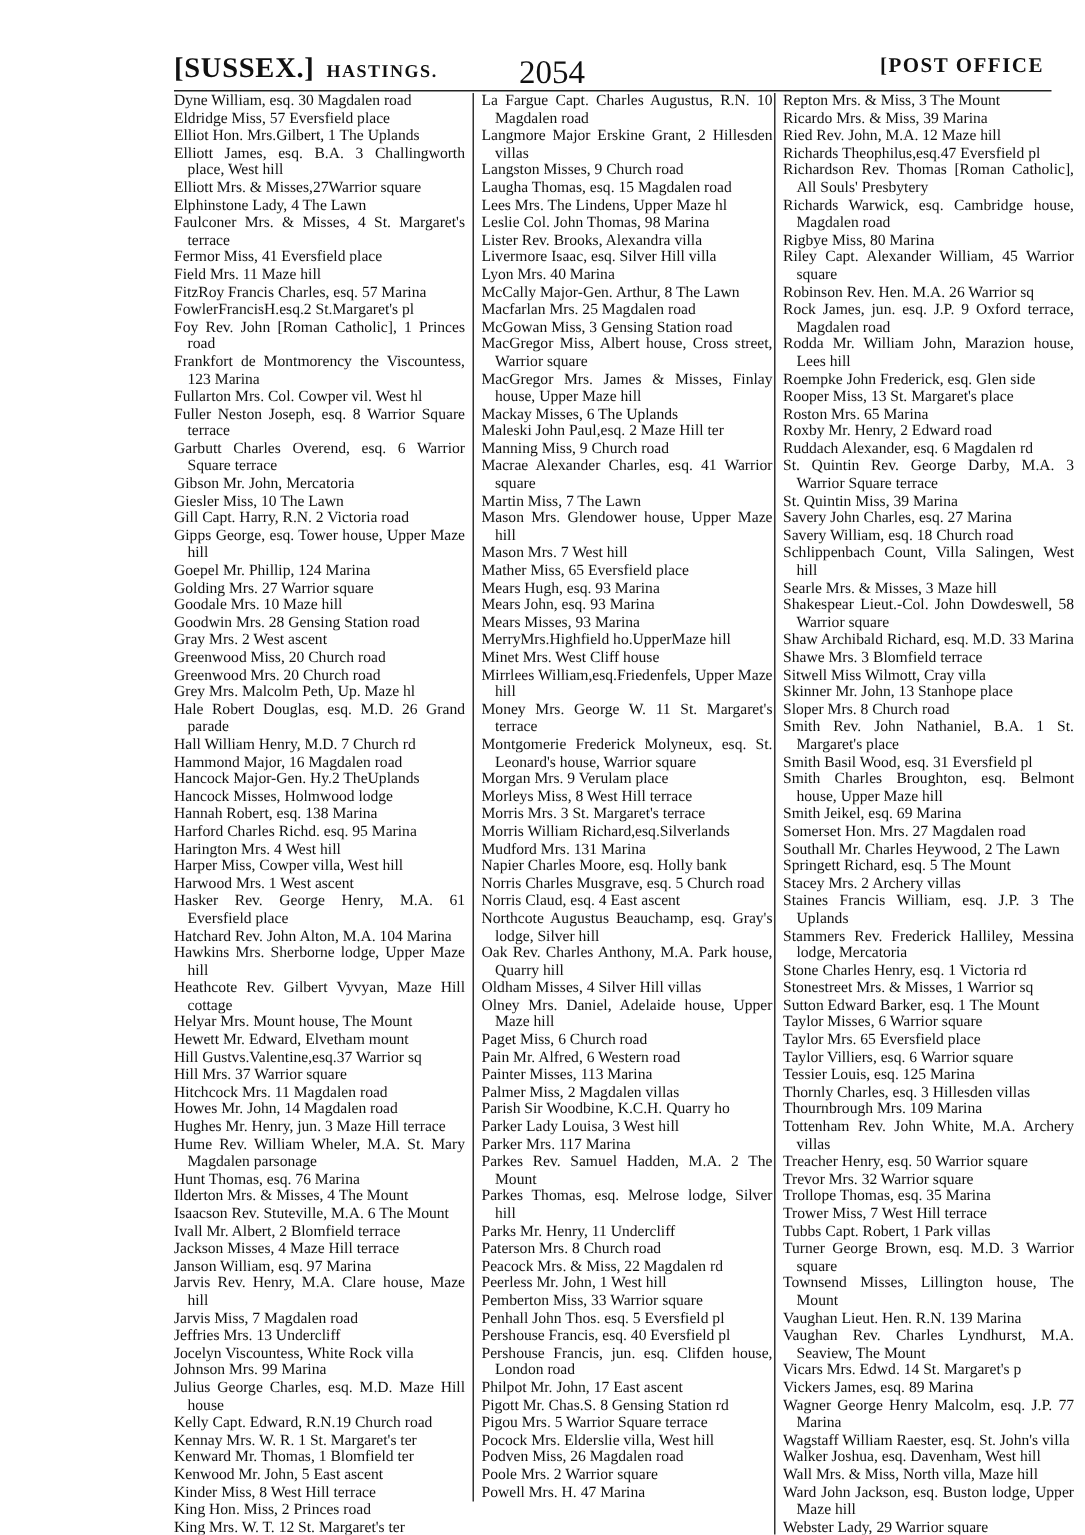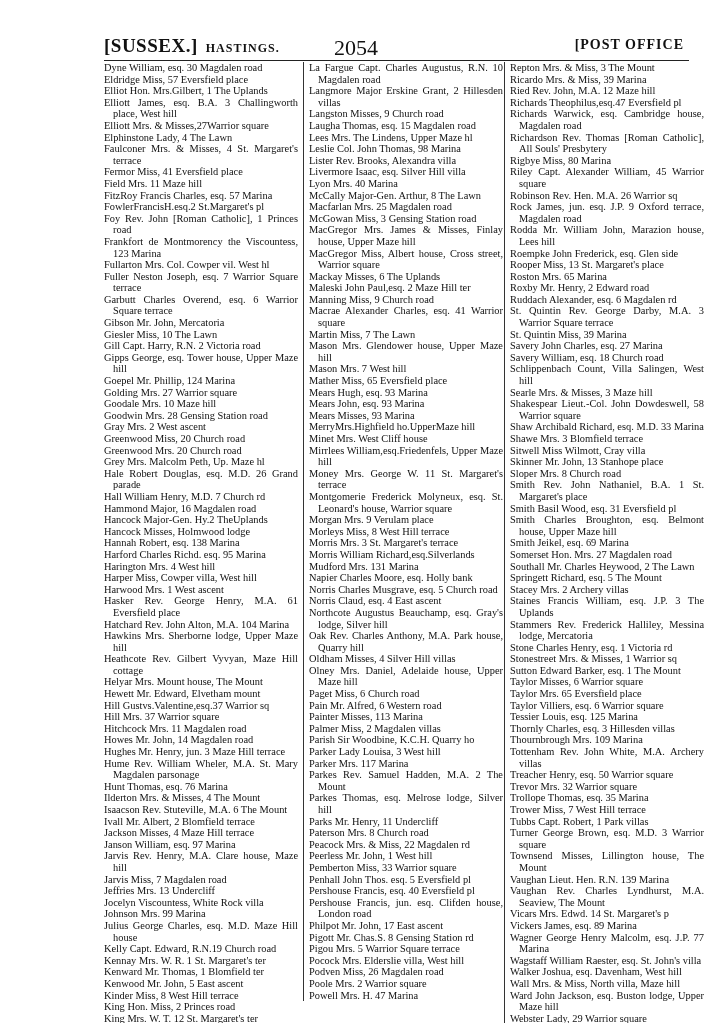--- a/index.html
+++ b/index.html
@@ -1,18 +1,18 @@
 <!DOCTYPE html>
 <html><head>
 <meta charset="utf-8">
 <style>
   html, body { margin:0; padding:0; background:#ffffff; }
   body { width:723px; height:1023px; position:relative; overflow:hidden;
          font-family:"Liberation Serif","DejaVu Serif",serif; color:#111; }
-  .page { position:absolute; left:4px; top:0; width:629px; height:1023px;padding-left:20px; }
+  .page { position:absolute; left:16px; top:0; width:629px; height:1023px;padding-left:20px; }
   .header { position:absolute; top:35px; left:100px; width:590px; height:26px; }
   .hdr-left { position:absolute; left:0; top:0; white-space:nowrap; }
   .hdr-county { font-size:19px; font-weight:bold; letter-spacing:0.5px; }
   .hdr-town { font-size:12px; font-weight:bold; letter-spacing:1px; margin-left:4px; font-variant:small-caps; }
   .hdr-page { position:absolute; left:230px; top:0; font-size:22px; }
   .hdr-right { position:absolute; right:10px; top:2px; font-size:14px; letter-spacing:1px; font-variant:small-caps; font-weight:bold; }
   .rule { position:absolute; top:60px; left:100px; width:585px; height:1px; background:#222; }
   .cols { position:absolute; top:62px; left:100px; width:590px; height:950px; }
   .col { position:absolute; top:0; width:194px; font-size:10.4px; line-height:11.6px; }
   .col1 { left:0; }
@@ -43,21 +43,21 @@
         <p class="entry">Elliott Mrs. &amp; Misses,27Warrior square</p>
         <p class="entry">Elphinstone Lady, 4 The Lawn</p>
         <p class="entry">Faulconer Mrs. &amp; Misses, 4 St. Margaret's terrace</p>
         <p class="entry">Fermor Miss, 41 Eversfield place</p>
         <p class="entry">Field Mrs. 11 Maze hill</p>
         <p class="entry">FitzRoy Francis Charles, esq. 57 Marina</p>
         <p class="entry">FowlerFrancisH.esq.2 St.Margaret's pl</p>
         <p class="entry">Foy Rev. John [Roman Catholic], 1 Princes road</p>
         <p class="entry">Frankfort de Montmorency the Viscountess, 123 Marina</p>
         <p class="entry">Fullarton Mrs. Col. Cowper vil. West hl</p>
-        <p class="entry">Fuller Neston Joseph, esq. 7 Warrior Square terrace</p>
+        <p class="entry">Fuller Neston Joseph, esq. 8 Warrior Square terrace</p>
         <p class="entry">Garbutt Charles Overend, esq. 6 Warrior Square terrace</p>
         <p class="entry">Gibson Mr. John, Mercatoria</p>
         <p class="entry">Giesler Miss, 10 The Lawn</p>
         <p class="entry">Gill Capt. Harry, R.N. 2 Victoria road</p>
         <p class="entry">Gipps George, esq. Tower house, Upper Maze hill</p>
         <p class="entry">Goepel Mr. Phillip, 124 Marina</p>
         <p class="entry">Golding Mrs. 27 Warrior square</p>
         <p class="entry">Goodale Mrs. 10 Maze hill</p>
         <p class="entry">Goodwin Mrs. 28 Gensing Station road</p>
         <p class="entry">Gray Mrs. 2 West ascent</p>
@@ -112,22 +112,22 @@
         <p class="entry">Langston Misses, 9 Church road</p>
         <p class="entry">Laugha Thomas, esq. 15 Magdalen road</p>
         <p class="entry">Lees Mrs. The Lindens, Upper Maze hl</p>
         <p class="entry">Leslie Col. John Thomas, 98 Marina</p>
         <p class="entry">Lister Rev. Brooks, Alexandra villa</p>
         <p class="entry">Livermore Isaac, esq. Silver Hill villa</p>
         <p class="entry">Lyon Mrs. 40 Marina</p>
         <p class="entry">McCally Major-Gen. Arthur, 8 The Lawn</p>
         <p class="entry">Macfarlan Mrs. 25 Magdalen road</p>
         <p class="entry">McGowan Miss, 3 Gensing Station road</p>
+        <p class="entry">MacGregor Miss, Albert house, Cross street, Warrior square</p>
         <p class="entry">MacGregor Mrs. James &amp; Misses, Finlay house, Upper Maze hill</p>
-        <p class="entry">MacGregor Miss, Albert house, Cross street, Warrior square</p>
         <p class="entry">Mackay Misses, 6 The Uplands</p>
         <p class="entry">Maleski John Paul,esq. 2 Maze Hill ter</p>
         <p class="entry">Manning Miss, 9 Church road</p>
         <p class="entry">Macrae Alexander Charles, esq. 41 Warrior square</p>
         <p class="entry">Martin Miss, 7 The Lawn</p>
         <p class="entry">Mason Mrs. Glendower house, Upper Maze hill</p>
         <p class="entry">Mason Mrs. 7 West hill</p>
         <p class="entry">Mather Miss, 65 Eversfield place</p>
         <p class="entry">Mears Hugh, esq. 93 Marina</p>
         <p class="entry">Mears John, esq. 93 Marina</p>
@@ -172,22 +172,22 @@
         <p class="entry">Pocock Mrs. Elderslie villa, West hill</p>
         <p class="entry">Podven Miss, 26 Magdalen road</p>
         <p class="entry">Poole Mrs. 2 Warrior square</p>
         <p class="entry">Powell Mrs. H. 47 Marina</p>
       </div>
     <div class="col col3">
         <p class="entry">Repton Mrs. &amp; Miss, 3 The Mount</p>
         <p class="entry">Ricardo Mrs. &amp; Miss, 39 Marina</p>
         <p class="entry">Ried Rev. John, M.A. 12 Maze hill</p>
         <p class="entry">Richards Theophilus,esq.47 Eversfield pl</p>
+        <p class="entry">Richardson Rev. Thomas [Roman Catholic], All Souls' Presbytery</p>
         <p class="entry">Richards Warwick, esq. Cambridge house, Magdalen road</p>
-        <p class="entry">Richardson Rev. Thomas [Roman Catholic], All Souls' Presbytery</p>
         <p class="entry">Rigbye Miss, 80 Marina</p>
         <p class="entry">Riley Capt. Alexander William, 45 Warrior square</p>
         <p class="entry">Robinson Rev. Hen. M.A. 26 Warrior sq</p>
         <p class="entry">Rock James, jun. esq. J.P. 9 Oxford terrace, Magdalen road</p>
         <p class="entry">Rodda Mr. William John, Marazion house, Lees hill</p>
         <p class="entry">Roempke John Frederick, esq. Glen side</p>
         <p class="entry">Rooper Miss, 13 St. Margaret's place</p>
         <p class="entry">Roston Mrs. 65 Marina</p>
         <p class="entry">Roxby Mr. Henry, 2 Edward road</p>
         <p class="entry">Ruddach Alexander, esq. 6 Magdalen rd</p>

